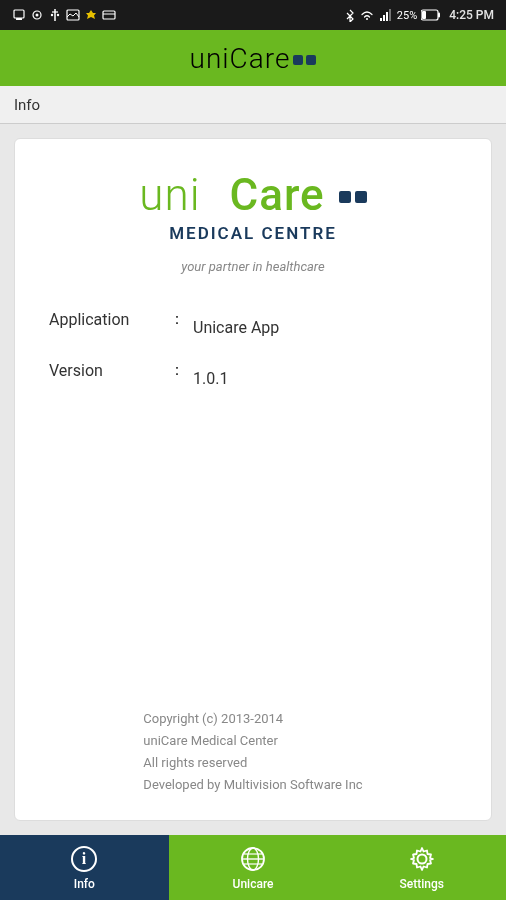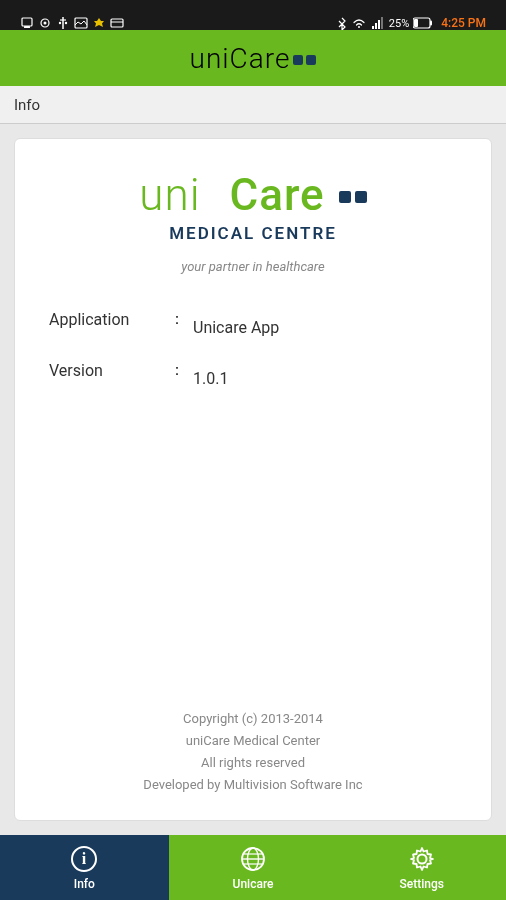--- a/index.html
+++ b/index.html
@@ -11,23 +11,23 @@
       overflow: hidden;
       position: relative;
     }
 
     
     .status-bar {
       width: 100%;
       height: 30px;
       background: #1a1a1a;
       display: flex;
-      align-items: flex-end;
+      align-items: center;
       justify-content: space-between;
-      padding: 0 20px;
+      padding: 0 12px;
       color: white;
       font-size: 11px;
     }
     .status-left {
       display: flex;
       align-items: center;
       gap: 4px;
     }
     .status-right {
       display: flex;
@@ -142,21 +142,21 @@
       margin-right: 8px;
     }
     .info-value {
       font-size: 16px;
       color: #333;
       margin-top: 16px;
     }
 
     
     .copyright-section {
-      text-align: center;
+      text-align: left;
       margin-top: 22px;
     }
     .copyright-text {
       font-size: 13px;
       color: #888;
       line-height: 1.7;
     }
 
     
     .bottom-nav {
@@ -249,21 +249,21 @@
         <rect x="10" y="1" width="2" height="12" fill="white" opacity="0.4"></rect>
       </svg>
 
     <span style="font-size:11px;color:white;">25%</span>
     <svg width="20" height="12" viewBox="0 0 20 12">
         <rect x="0" y="1" width="17" height="10" rx="2" fill="none" stroke="white" stroke-width="1.2"></rect>
         <rect x="17" y="3.5" width="2" height="5" rx="1" fill="white"></rect>
         <rect x="1" y="2" width="4" height="8" rx="1" fill="white"></rect>
       </svg>
 
-    <span style="font-size:12px;color:#f97316;font-weight:500;margin-left:4px;">4:25 PM</span>
+    <span style="font-size:12px;color:#e5e5e5;font-weight:500;margin-left:4px;">4:25 PM</span>
   </div>
 </div>
 
 <div class="app-header">
   <div class="app-header-title">
     <span style="color:#000000;font-size:28px;font-weight:300;letter-spacing:1px;">uniCare</span><span style="display:inline-flex;gap:3px;margin-left:3px;vertical-align:middle;position:relative;top:-1px;">
         <span style="width:10px;height:10px;border-radius:2px;background:#1a3a5c;display:inline-block;"></span>
         <span style="width:10px;height:10px;border-radius:2px;background:#1a3a5c;display:inline-block;"></span>
       </span>
   </div>

